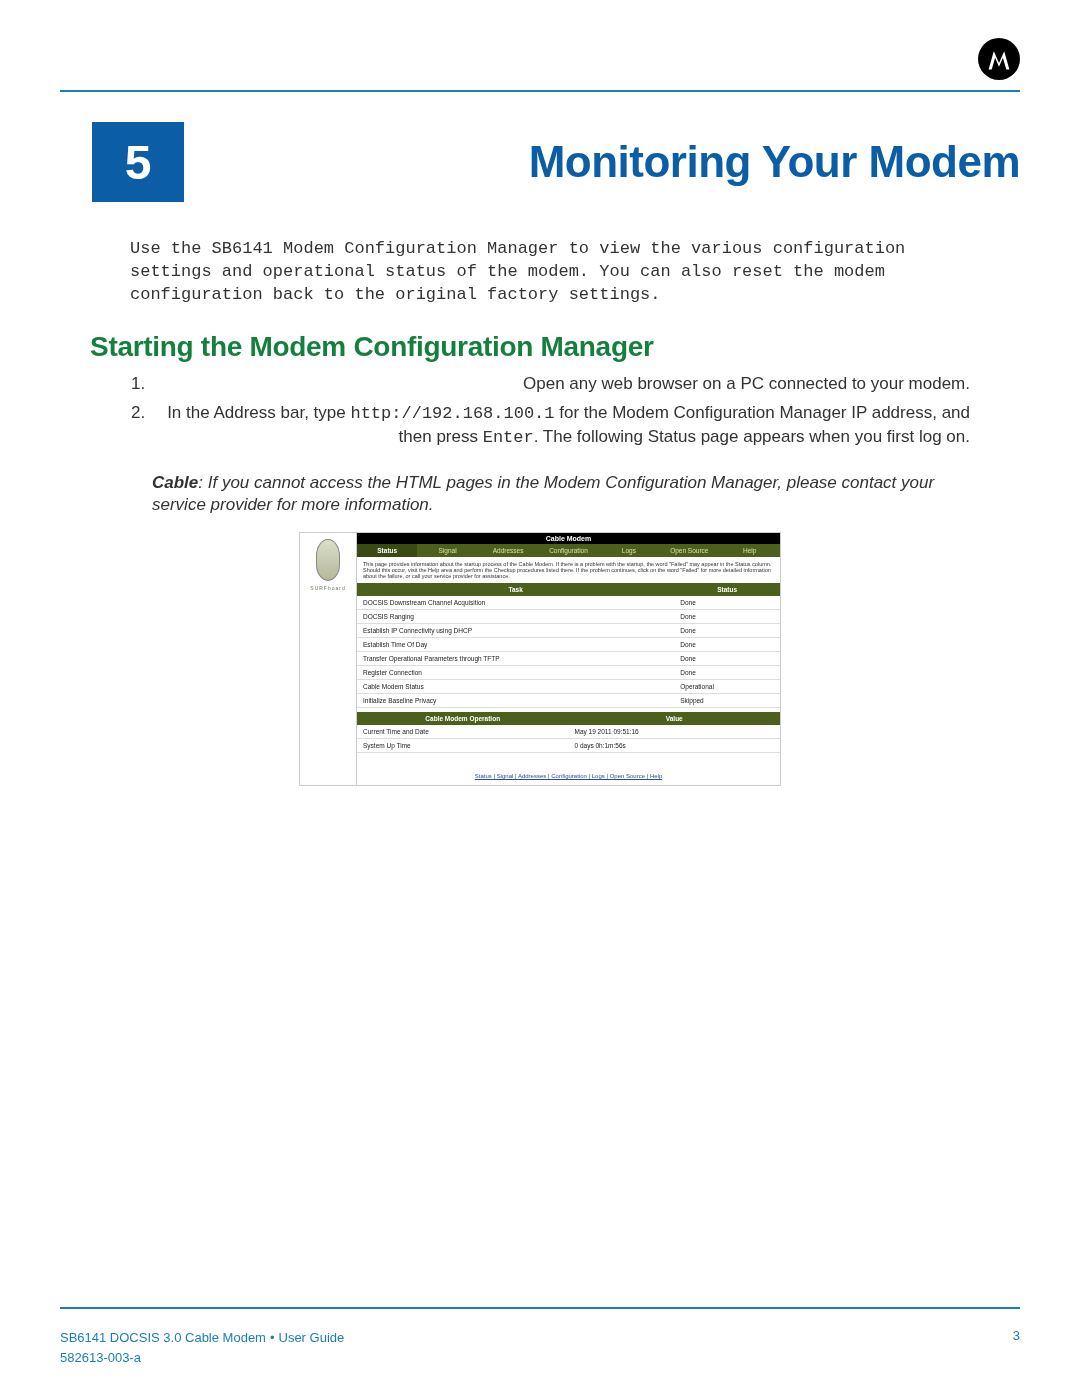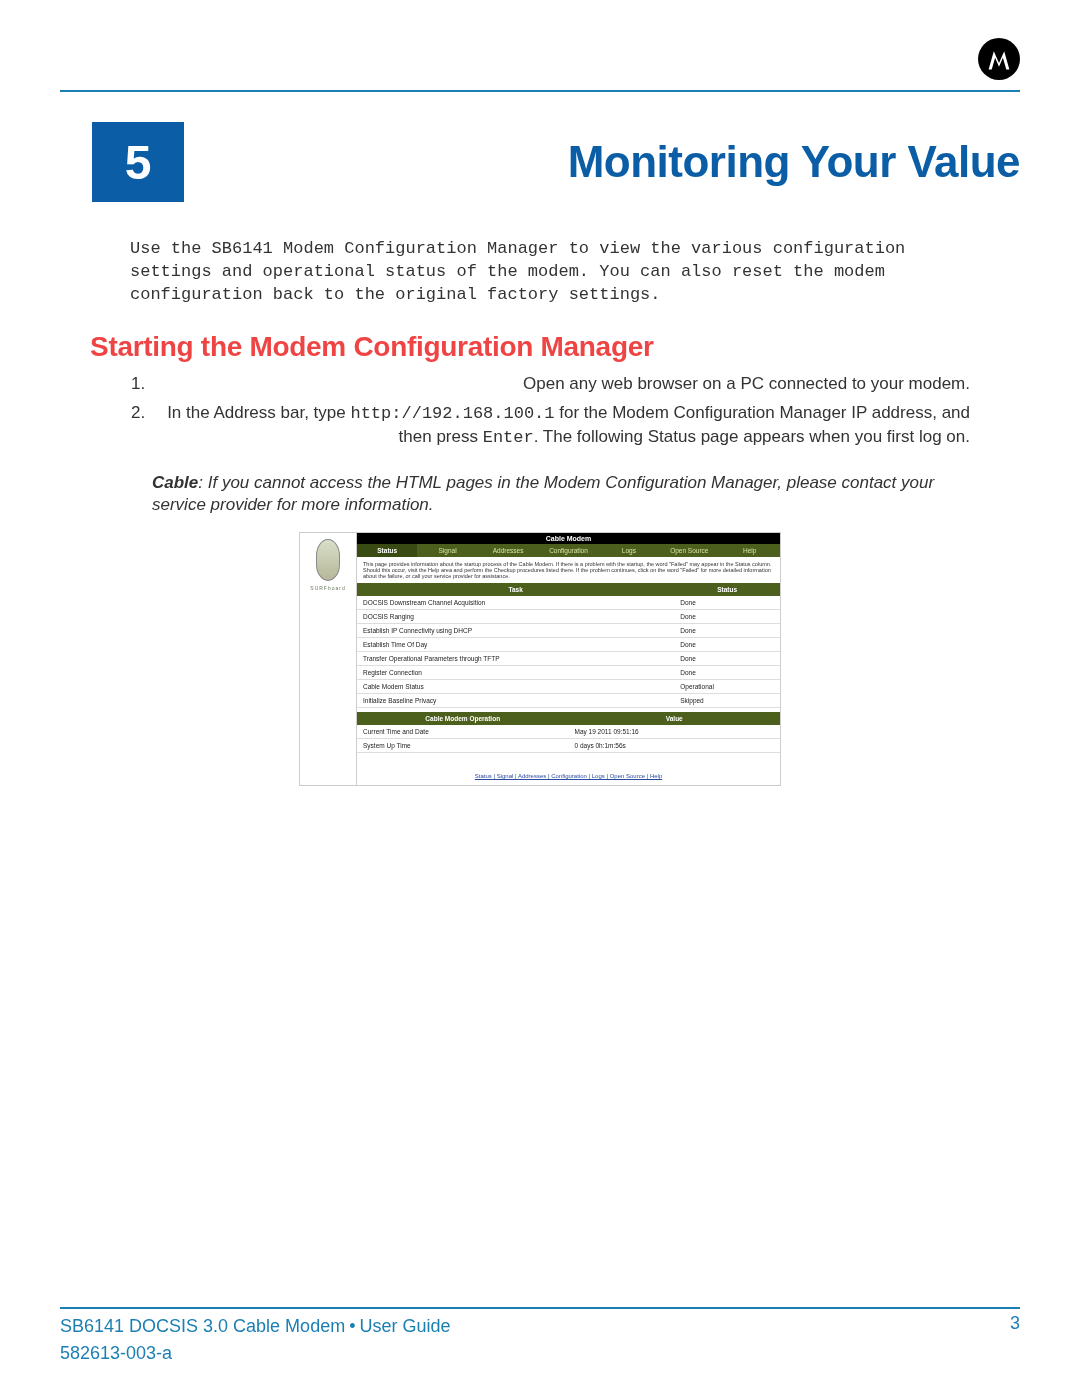--- a/index.html
+++ b/index.html
@@ -60,21 +60,21 @@
     letter-spacing: -0.5px;
   }
   .intro {
     margin: 36px 0 24px 70px;
     font-size: 17px;
     line-height: 1.35;
     max-width: 830px;
     font-family: Liberation Mono, monospace;
   }
   .h2 {
-    color: #ef4444;
+    color: #15803d;
     font-weight: bold;
     font-size: 28px;
     margin: 10px 0 10px 30px;
     letter-spacing: -0.3px;
   }
   ol.steps {
     margin: 8px 0 0 90px;
     padding: 0;
     font-size: 17px;
     max-width: 820px;
@@ -146,38 +146,38 @@
   }
   .cm-bottom-links span { text-decoration: underline; }
   
   .bot-rule {
     border: none; border-top: 2px solid #1b7fb3;
     position: absolute; left: 60px; right: 60px; bottom: 80px;
   }
   .footer {
     position: absolute; left: 60px; right: 60px; bottom: 30px;
     display: flex; justify-content: space-between; align-items: flex-start;
-    color: #1b7fb3; font-size: 18px;
+    color: #1b7fb3; font-size: 13px;
   }
   .footer .left-foot { line-height: 1.5; }
   .footer .bullet { padding: 0 4px; }
 </style>
 </head>
 <body>
 
 <div class="top-logo">
   <svg viewBox="0 0 100 100">
       <path d="M10 90 L30 20 L50 65 L70 20 L90 90 L78 90 L65 45 L50 80 L35 45 L22 90 Z"></path>
     </svg>
 </div>
 <hr class="top-rule">
 
 <div class="chapter-row">
   <div class="chapter-box">5</div>
-  <div class="chapter-title">Monitoring Your Value</div>
+  <div class="chapter-title">Monitoring Your Modem</div>
 </div>
 
 <p class="intro">Use the SB6141 Modem Configuration Manager to view the various configuration settings and operational status of the modem. You can also reset the modem configuration back to the original factory settings.</p>
 
 <h2 class="h2">Starting the Modem Configuration Manager</h2>
 
 <ol class="steps">
   <li>Open any web browser on a PC connected to your modem.</li>
   <li>
     <span>In the Address bar, type </span><span class="mono">http://192.168.100.1</span><span> for the Modem Configuration Manager IP address, and then press </span><span class="mono">Enter</span><span>. The following Status page appears when you first log on.</span>

